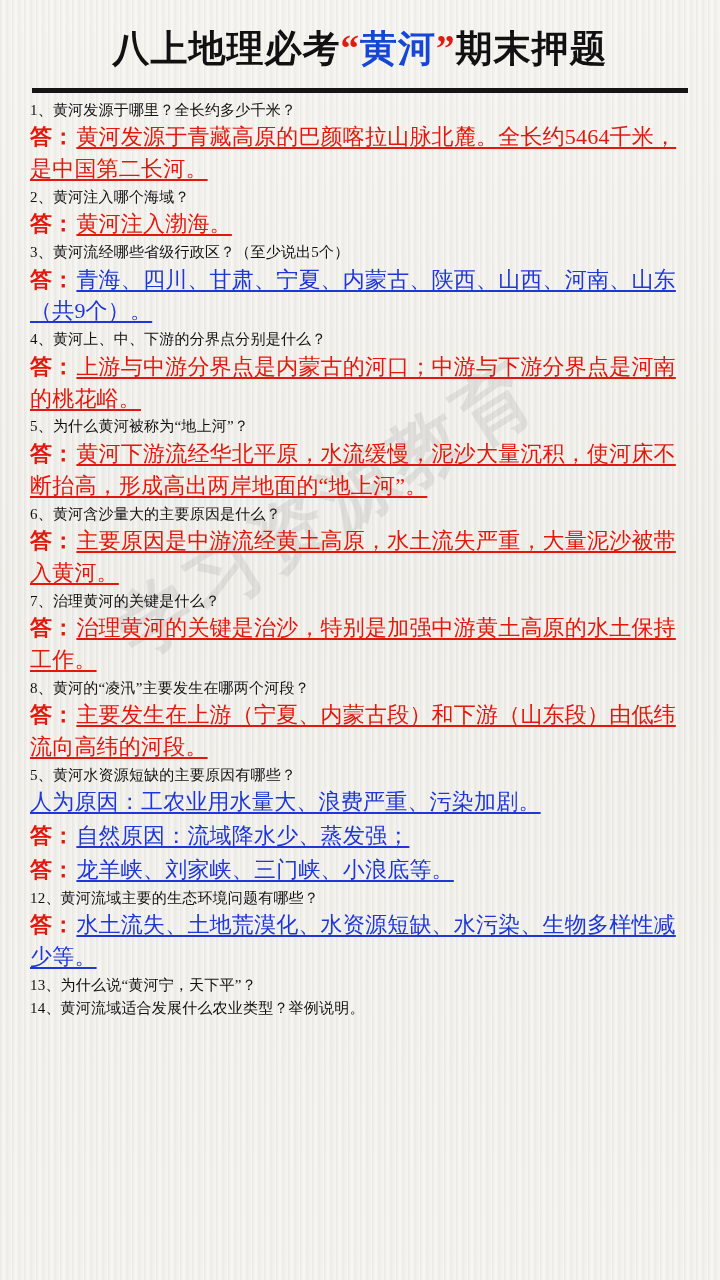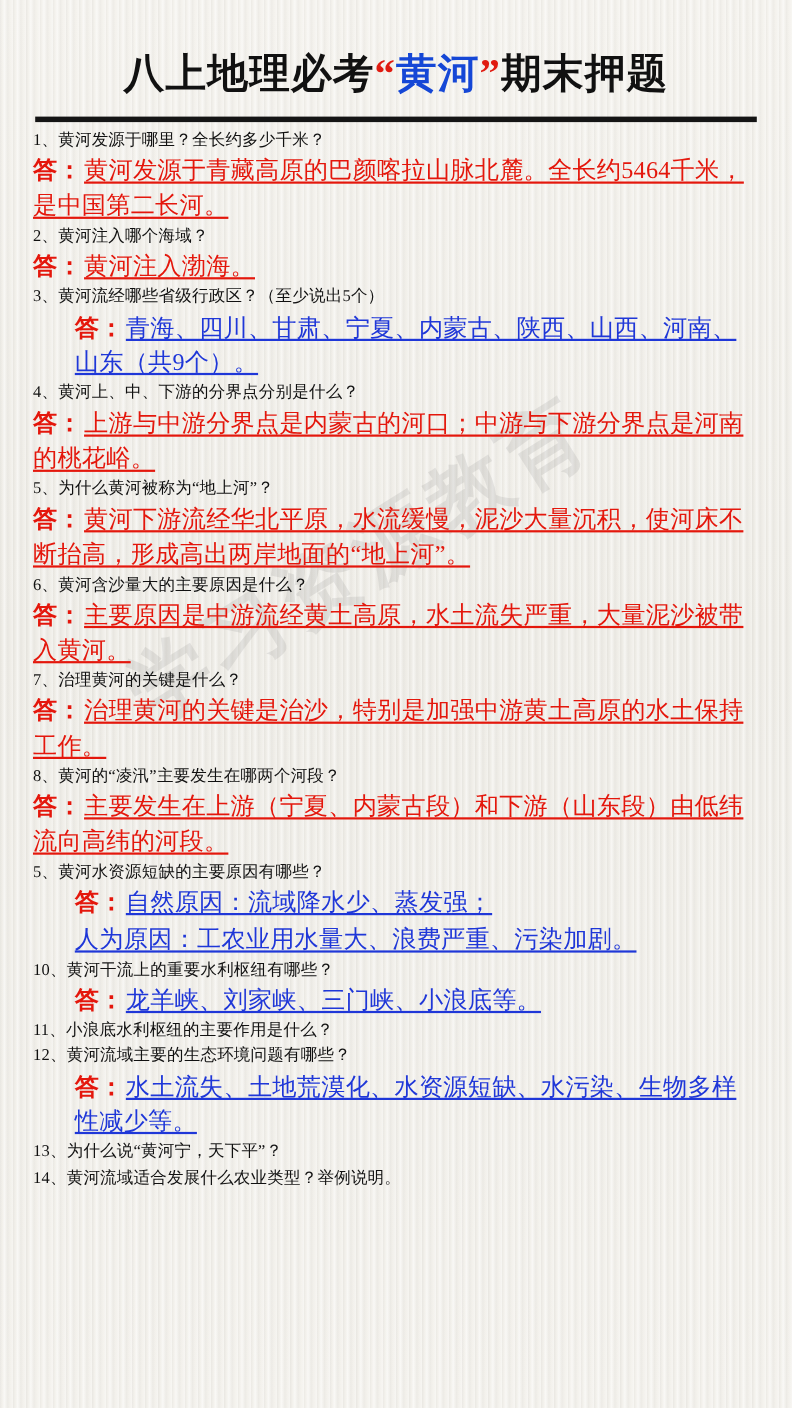--- a/index.html
+++ b/index.html
@@ -41,21 +41,21 @@
     font-weight: bold;
     letter-spacing: 6px;
     color: rgba(130,130,130,0.16);
     pointer-events: none;
     white-space: nowrap;
     line-height: 1.05;
   }
 
   .page {
     position: relative;
-    padding: 42px 22px 10px 22px;
+    padding: 24px 22px 10px 22px;
     box-sizing: border-box;
   }
 
   .title {
     text-align: center;
     font-family: "Liberation Serif", "DejaVu Serif", serif;
     font-weight: bold;
     font-size: 37px;
     letter-spacing: 1px;
     white-space: nowrap;
@@ -99,21 +99,20 @@
     padding-right: 2px;
   }
   .a .txt {
     text-decoration: underline;
     text-decoration-color: #e4170c;
     text-underline-offset: 3px;
     text-decoration-thickness: 1.5px;
   }
   .a.blue {
     color: #1f37d8;
-    margin-left: 38px;
   }
   .a.blue .txt {
     text-decoration-color: #1f37d8;
   }
   .a.blue .lbl {
     color: #e4170c;
   }
 </style>
 </head>
 <body>
@@ -148,27 +147,25 @@
     <div class="q">6、黄河含沙量大的主要原因是什么？</div>
     <div class="a"><span class="lbl">答：</span><span class="txt">主要原因是中游流经黄土高原，水土流失严重，大量泥沙被带入黄河。</span></div>
 
     <div class="q">7、治理黄河的关键是什么？</div>
     <div class="a"><span class="lbl">答：</span><span class="txt">治理黄河的关键是治沙，特别是加强中游黄土高原的水土保持工作。</span></div>
 
     <div class="q">8、黄河的“凌汛”主要发生在哪两个河段？</div>
     <div class="a"><span class="lbl">答：</span><span class="txt">主要发生在上游（宁夏、内蒙古段）和下游（山东段）由低纬流向高纬的河段。</span></div>
 
     <div class="q">5、黄河水资源短缺的主要原因有哪些？</div>
+    <div class="a blue"><span class="txt">人为原因：工农业用水量大、浪费严重、污染加剧。</span></div>
     <div class="a blue"><span class="lbl">答：</span><span class="txt">自然原因：流域降水少、蒸发强；</span></div>
-    <div class="a blue"><span class="txt">人为原因：工农业用水量大、浪费严重、污染加剧。</span></div>
 
-    <div class="q">10、黄河干流上的重要水利枢纽有哪些？</div>
     <div class="a blue"><span class="lbl">答：</span><span class="txt">龙羊峡、刘家峡、三门峡、小浪底等。</span></div>
 
-    <div class="q">11、小浪底水利枢纽的主要作用是什么？</div>
 
     <div class="q">12、黄河流域主要的生态环境问题有哪些？</div>
     <div class="a blue"><span class="lbl">答：</span><span class="txt">水土流失、土地荒漠化、水资源短缺、水污染、生物多样性减少等。</span></div>
 
     <div class="q">13、为什么说“黄河宁，天下平”？</div>
 
     <div class="q">14、黄河流域适合发展什么农业类型？举例说明。</div>
 
   </div>
 </div>

